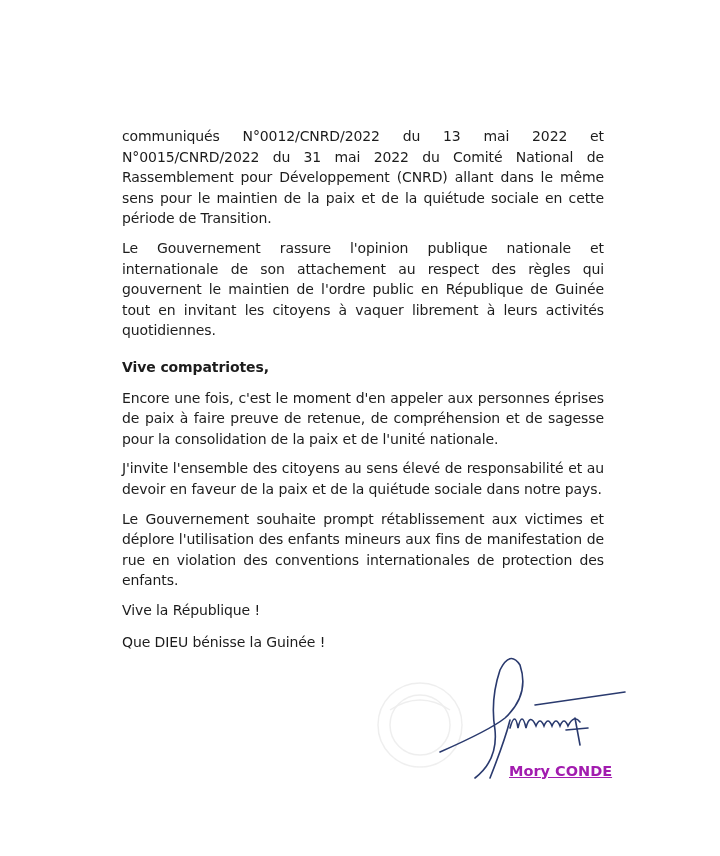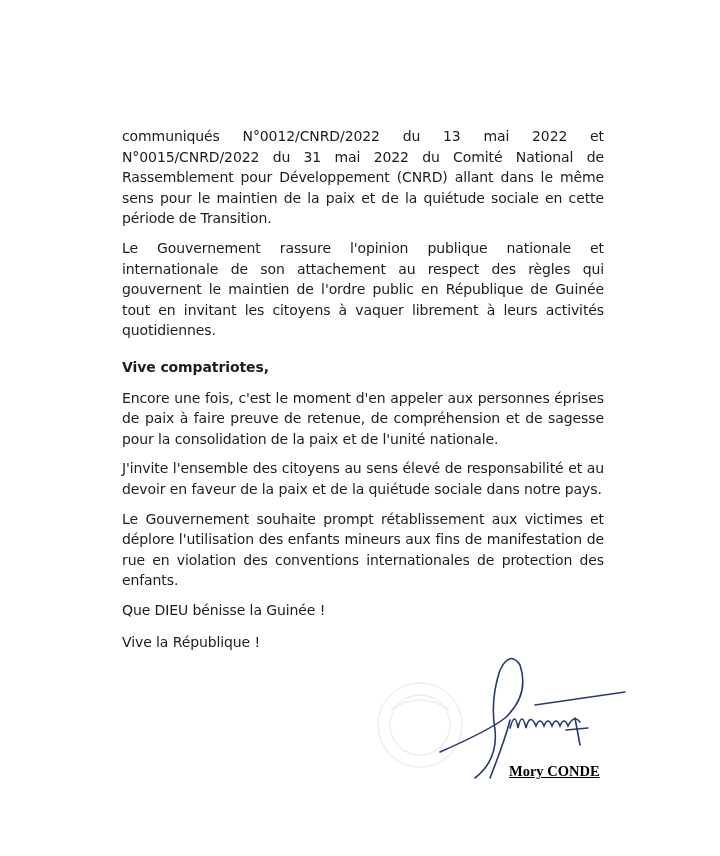--- a/index.html
+++ b/index.html
@@ -4,34 +4,34 @@
 <style>
   html,body{margin:0;padding:0;}
   body{width:720px;height:856px;background:#ffffff;position:relative;overflow:hidden;
        font-family:"DejaVu Sans","Liberation Sans",sans-serif;color:#1c1c1c;}
   .page{position:absolute;left:122px;top:126px;width:482px;}
   p{margin:0 0 9px 0;font-size:14px;line-height:20.6px;text-align:justify;letter-spacing:-0.1px;}
   .salut{font-weight:bold;margin-top:16px;margin-bottom:10px;}
   .closing{margin-bottom:12px;}
   .sig{position:absolute;left:370px;top:650px;width:270px;height:140px;}
   .signame{position:absolute;left:509px;top:763px;font-weight:bold;font-size:14.5px;
-           text-decoration:underline;color:#000000;font-family:Liberation Serif, serif;}
+           text-decoration:underline;color:#a21caf;}
 </style>
 </head>
 <body>
 
 <div class="page">
   <p>communiqués N°0012/CNRD/2022 du 13 mai 2022 et N°0015/CNRD/2022 du 31 mai 2022 du Comité National de Rassemblement pour Développement (CNRD) allant dans le même sens pour le maintien de la paix et de la quiétude sociale en cette période de Transition.</p>
   <p>Le Gouvernement rassure l'opinion publique nationale et internationale de son attachement au respect des règles qui gouvernent le maintien de l'ordre public en République de Guinée tout en invitant les citoyens à vaquer librement à leurs activités quotidiennes.</p>
   <p class="salut">Vive compatriotes,</p>
   <p>Encore une fois, c'est le moment d'en appeler aux personnes éprises de paix à faire preuve de retenue, de compréhension et de sagesse pour la consolidation de la paix et de l'unité nationale.</p>
   <p>J'invite l'ensemble des citoyens au sens élevé de responsabilité et au devoir en faveur de la paix et de la quiétude sociale dans notre pays.</p>
   <p>Le Gouvernement souhaite prompt rétablissement aux victimes et déplore l'utilisation des enfants mineurs aux fins de manifestation de rue en violation des conventions internationales de protection des enfants.</p>
+  <p class="closing">Vive la République !</p>
   <p class="closing">Que DIEU bénisse la Guinée !</p>
-  <p class="closing">Vive la République !</p>
 </div>
 
 <svg class="sig" viewBox="0 0 270 140">
   <g opacity="0.12" fill="none" stroke="#7a7a7a" stroke-width="1.5">
     <circle cx="50" cy="75" r="42"></circle>
     <circle cx="50" cy="75" r="30"></circle>
     <path d="M20 60 Q50 40 80 60"></path>
   </g>
   <g fill="none" stroke="#2a3a6e" stroke-width="1.6" stroke-linecap="round">
     <path d="M70 102 Q120 80 135 68 Q160 45 150 15 Q140 0 130 20 Q120 50 125 80 Q128 110 105 128"></path>

